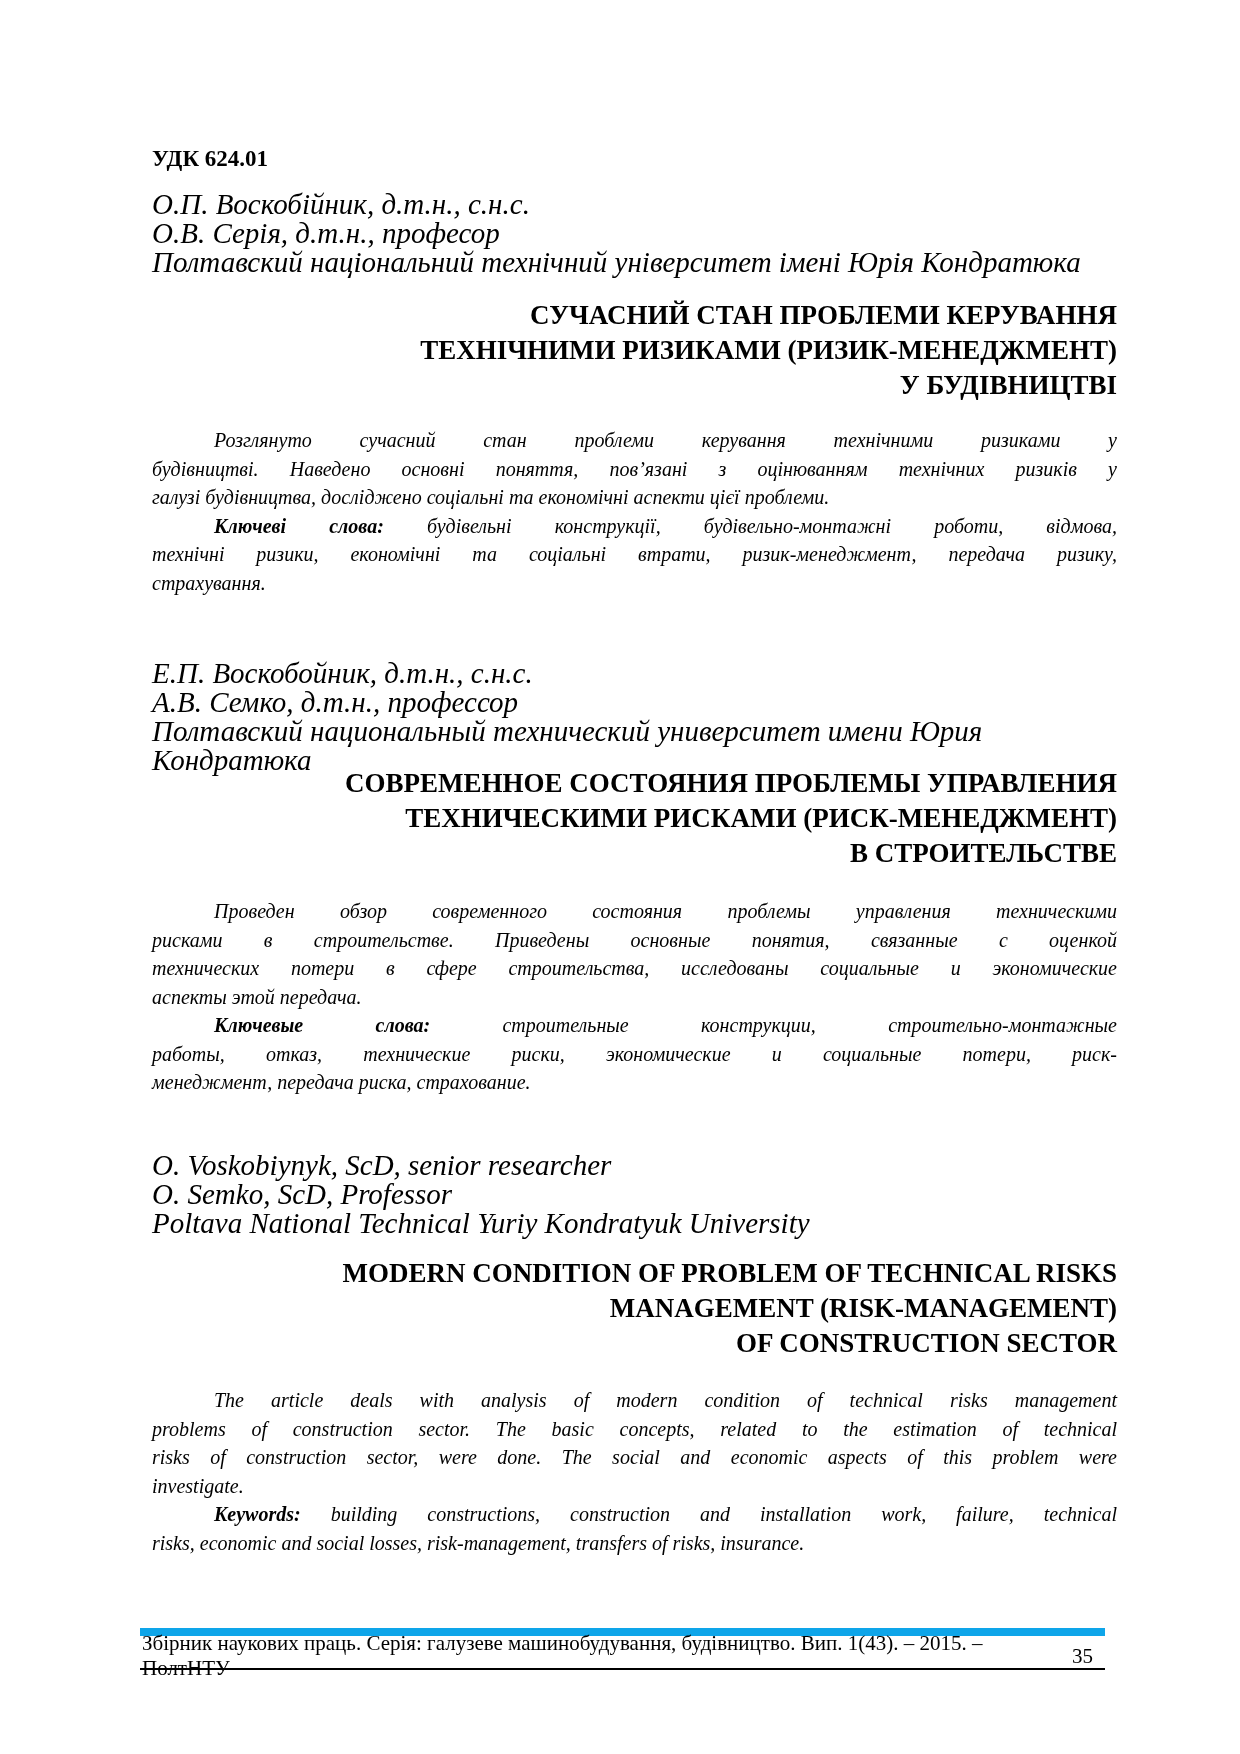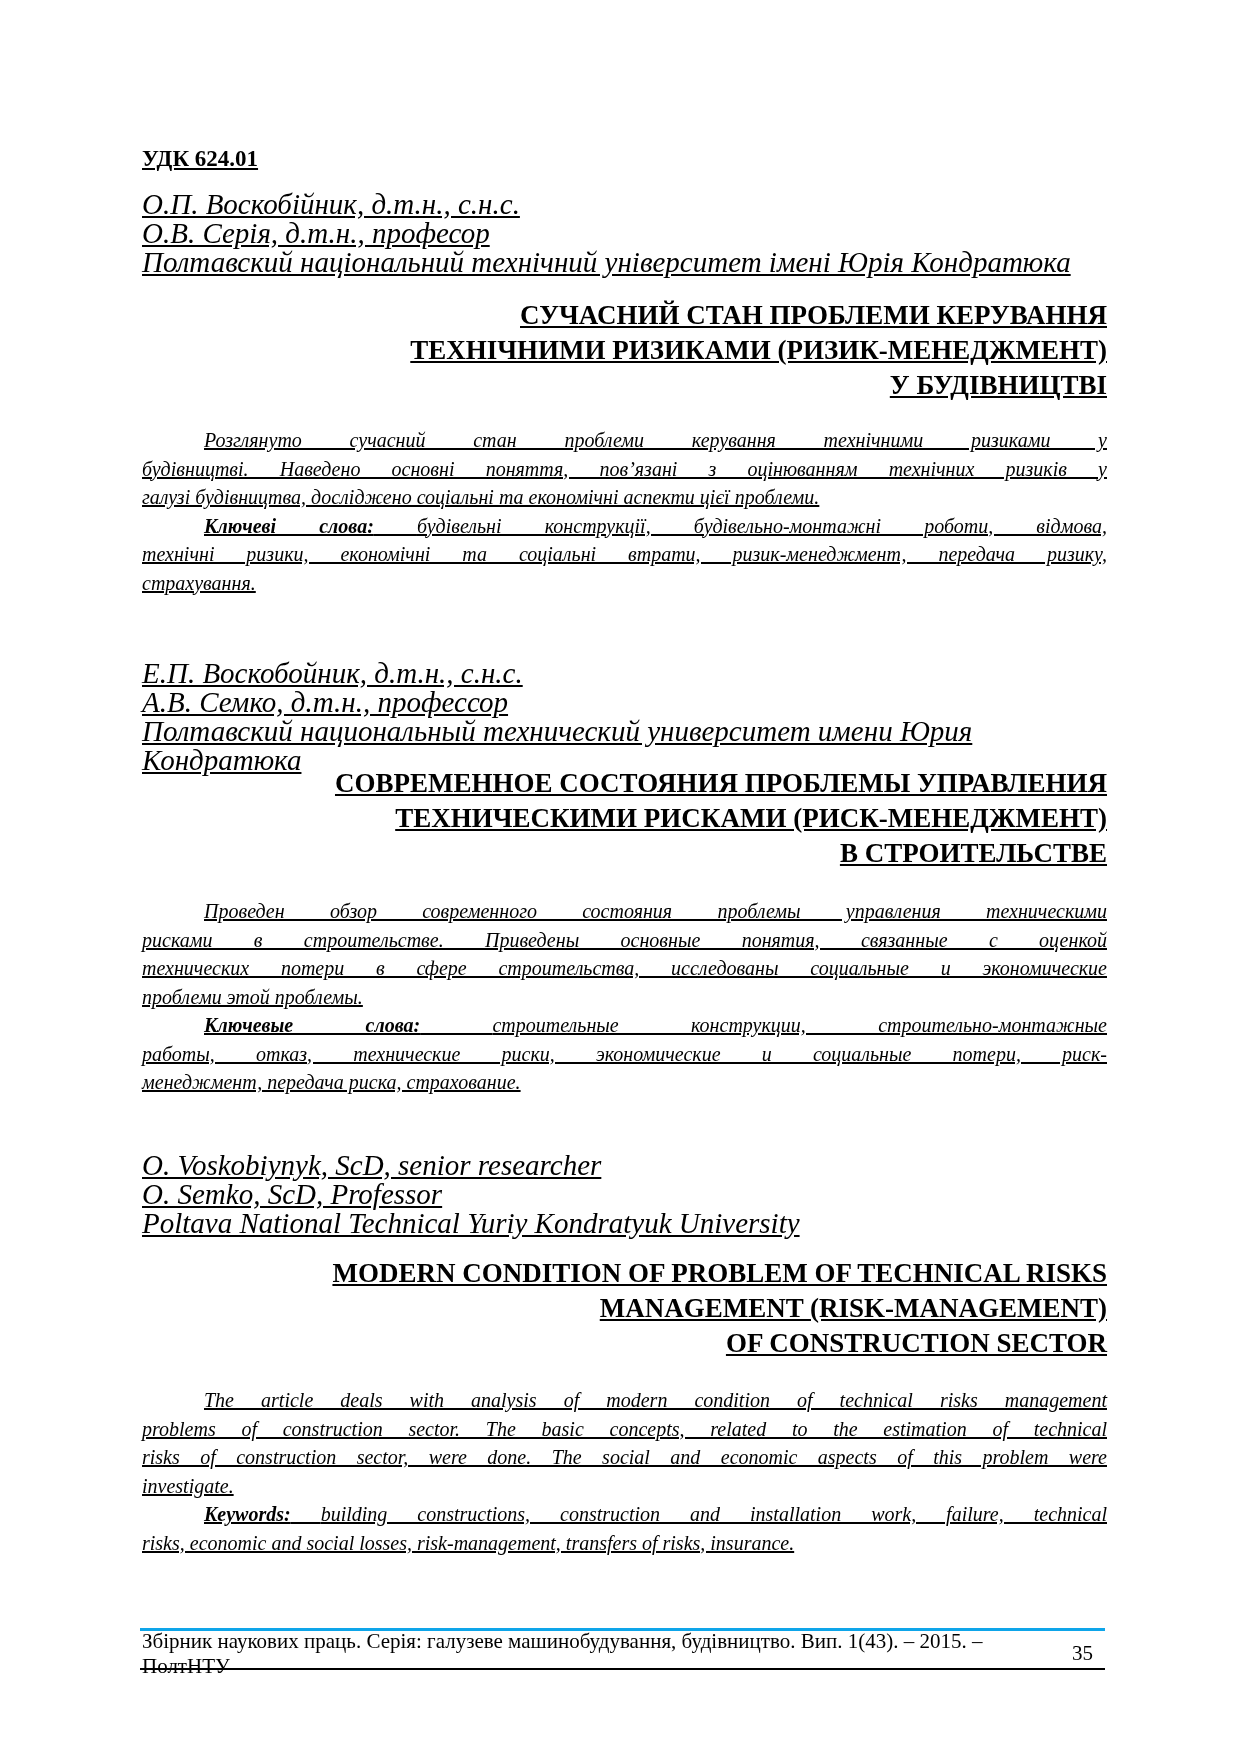--- a/index.html
+++ b/index.html
@@ -14,21 +14,21 @@
     overflow: hidden;
   }
   .page *, .page { box-sizing: border-box; }
   .content {
     position: absolute;
     left: 140px;
     top: 0;
     width: 965px;
     height: 100%;
   }
-  .block { position: absolute; left: 2px; width: 100%; text-decoration: underline; }
+  .block { position: absolute; left: 12px; width: 100%; }
 
   .udc {
     top: 146px;
     font-size: 23px;
     font-weight: bold;
   }
 
   .authors {
     font-size: 29px;
     font-style: italic;
@@ -62,21 +62,21 @@
   .line.indent { padding-left: 62px; }
   .line.last { text-align: left; text-align-last: left; }
   .kw-label { font-weight: bold; font-style: italic; }
 
   .footer {
     position: absolute;
     left: 140px;
     top: 1628px;
     width: 965px;
     height: 42px;
-    border-top: 3px solid #0ea5e9;
+    border-top: 8px solid #0ea5e9;
     border-bottom: 2px solid #000;
     display: flex;
     align-items: center;
     justify-content: space-between;
     font-size: 21px;
     padding: 8px 12px 0 2px;
   }
 </style>
 </head>
 <body>
@@ -116,21 +116,21 @@
     <div class="block title title-ru">
       <div>СОВРЕМЕННОЕ СОСТОЯНИЯ ПРОБЛЕМЫ УПРАВЛЕНИЯ</div>
       <div>ТЕХНИЧЕСКИМИ РИСКАМИ (РИСК-МЕНЕДЖМЕНТ)</div>
       <div>В СТРОИТЕЛЬСТВЕ</div>
     </div>
 
     <div class="block abstract abstract-ru">
       <div class="line indent">Проведен обзор современного состояния проблемы управления техническими</div>
       <div class="line">рисками в строительстве. Приведены основные понятия, связанные с оценкой</div>
       <div class="line">технических потери в сфере строительства, исследованы социальные и экономические</div>
-      <div class="line last">проблеми этой проблемы.</div>
+      <div class="line last">аспекты этой передача.</div>
       <div class="line indent"><span class="kw-label">Ключевые слова:</span> <span>строительные конструкции, строительно-монтажные</span></div>
       <div class="line">работы, отказ, технические риски, экономические и социальные потери, риск-</div>
       <div class="line last">менеджмент, передача риска, страхование.</div>
     </div>
 
     <div class="block authors authors-en">
       <div>O. Voskobiynyk, ScD, senior researcher</div>
       <div>O. Semko, ScD, Professor</div>
       <div>Poltava National Technical Yuriy Kondratyuk University</div>
     </div>

